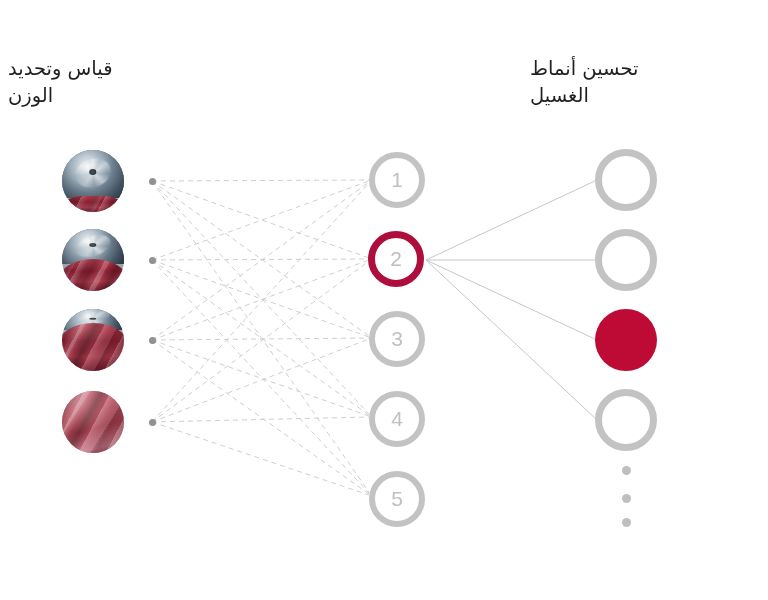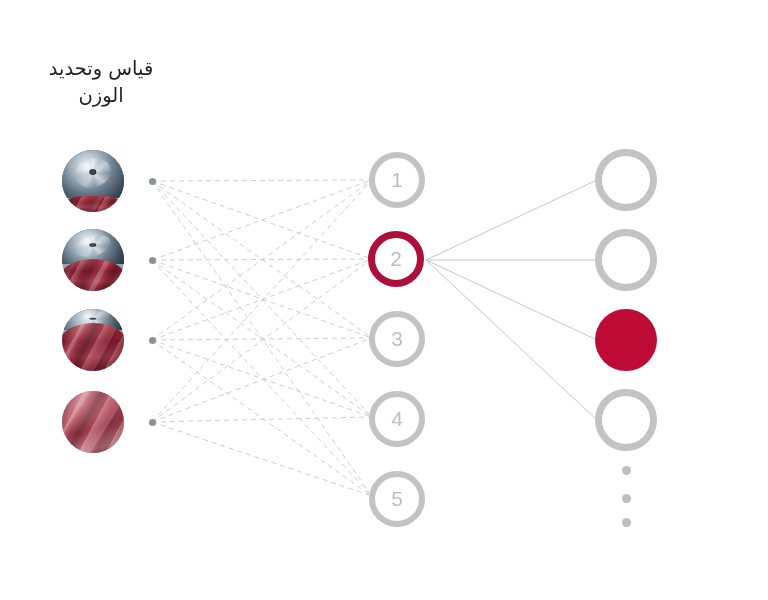--- a/index.html
+++ b/index.html
@@ -18,21 +18,21 @@
   #stage {
     position: relative;
     width: 768px;
     height: 600px;
     background: #ffffff;
   }
 
   
   .col-title {
     position: absolute;
-    text-align: center;
+    text-align: left;
     direction: rtl;
     color: #231f20;
     font-size: 19.5px;
     line-height: 27px;
     font-weight: 400;
     white-space: pre-line;
     letter-spacing: 0px;
   }
   #title-left   { left: 8px;   top: 55px;  width: 186px; }
   #title-middle { left: 282px; top: 55px;  width: 236px; }
@@ -218,20 +218,22 @@
       <line x1="426" y1="260" x2="597" y2="260"></line>
       <line x1="426" y1="260" x2="597" y2="340"></line>
       <line x1="426" y1="260" x2="597" y2="420"></line>
     </g>
   </svg>
 
   <div class="col-title" id="title-left">قياس وتحديد
 الوزن</div>
 
 
+  <div class="col-title" id="title-right">تحسين أنماط
+الغسيل</div>
 
   <div class="thumb" style="left:62px; top:150px;">
     <div class="inner">
       <div class="drum" style="height:78%;"></div>
       <div class="fabric" style="height:26%;"></div>
       <div class="gloss"></div>
     </div>
   </div>
 
   <div class="thumb" style="left:62px; top:229px;">

